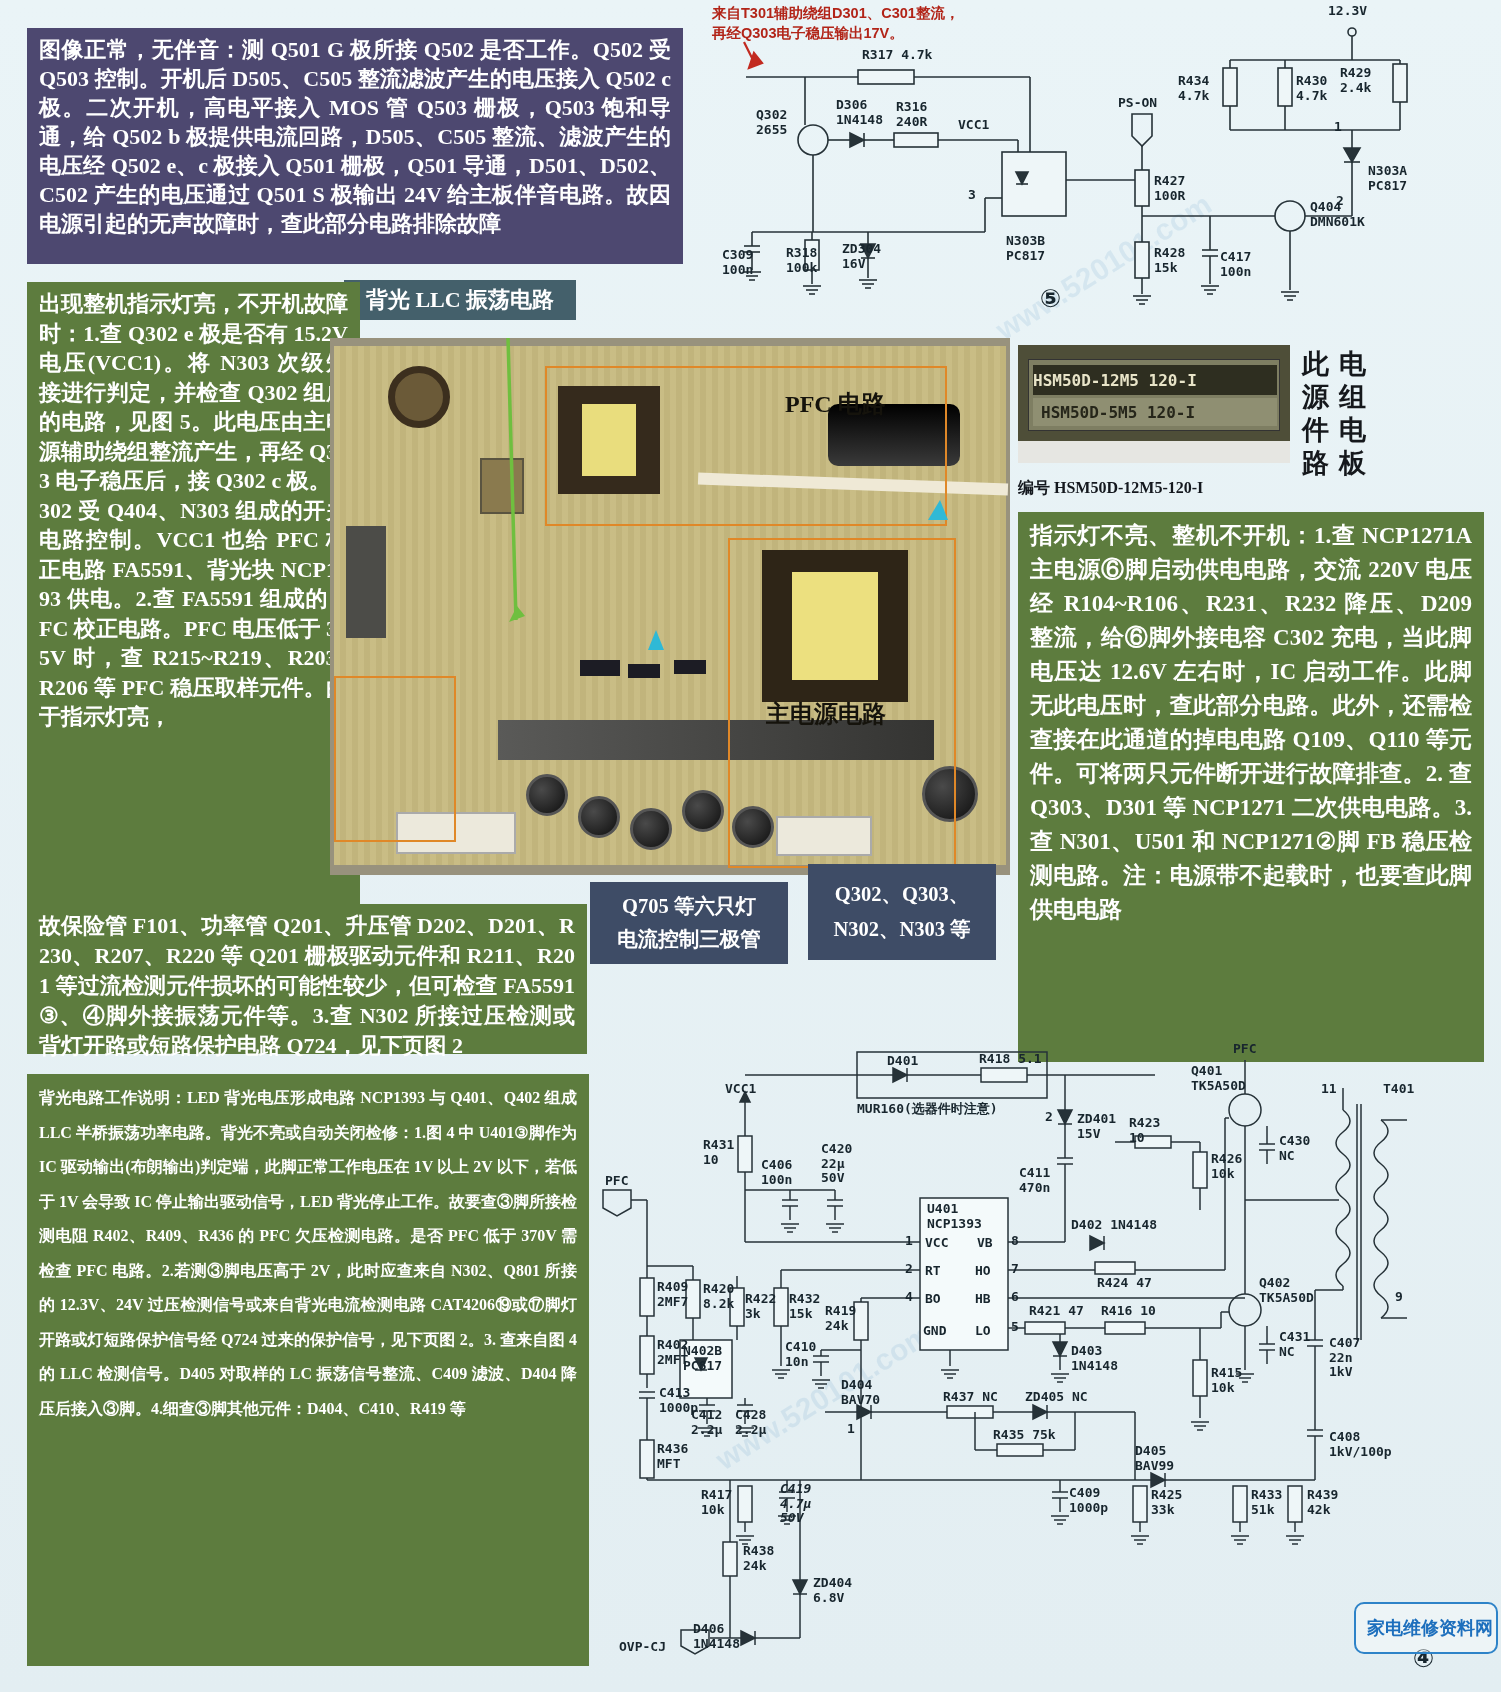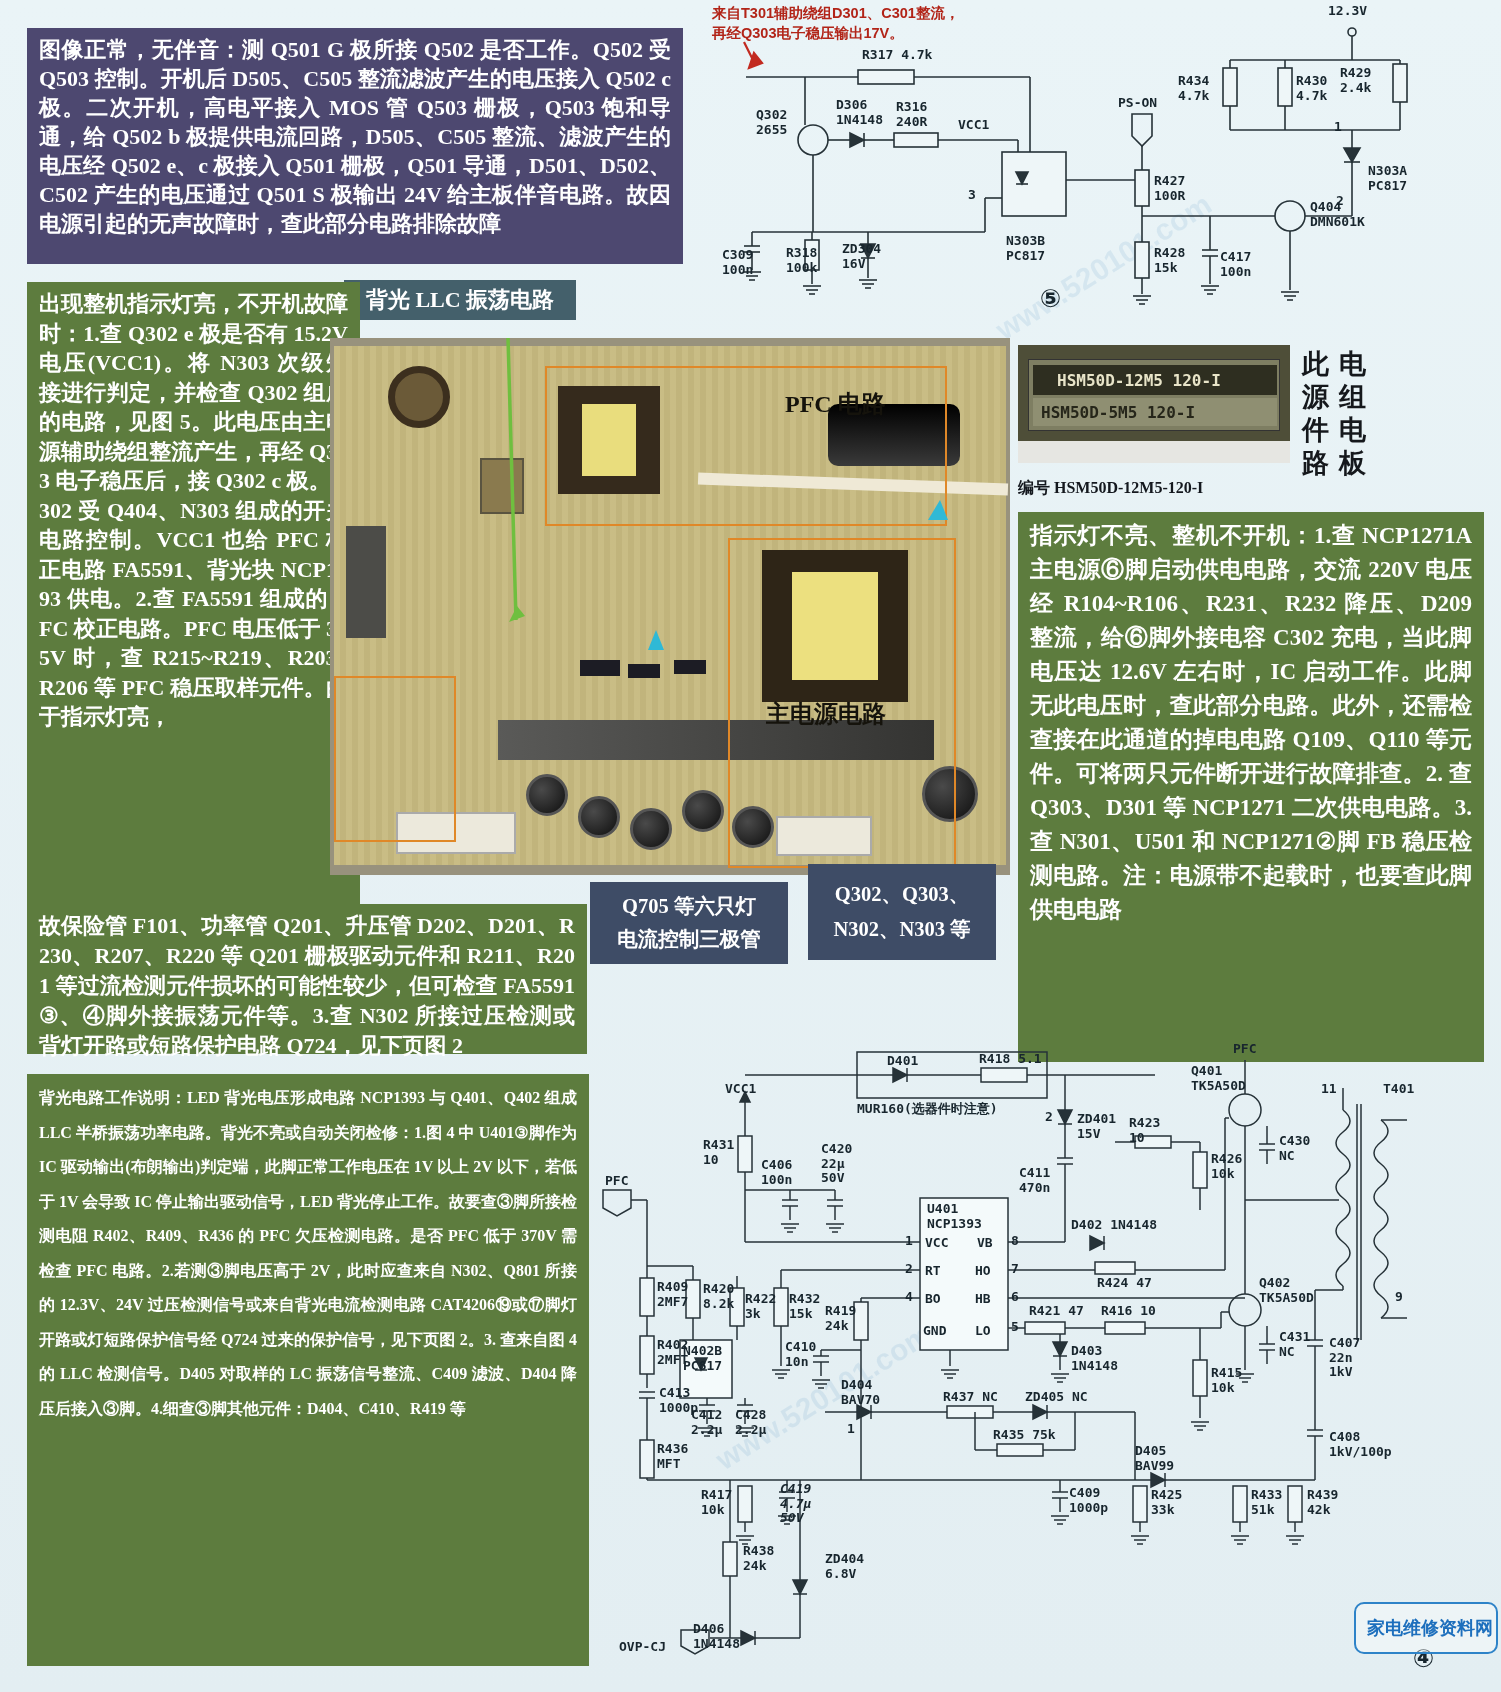--- a/index.html
+++ b/index.html
@@ -24,21 +24,21 @@
   .fig-num{position:absolute;font-size:25px;font-weight:bold;color:#18262e;font-family:"DejaVu Sans",sans-serif}
   .annot{position:absolute;font-family:"Liberation Sans",sans-serif;font-size:14.5px;font-weight:bold;color:#b22418;white-space:pre-line;line-height:1.35}
   .photo{position:absolute;left:330px;top:338px;width:680px;height:537px;background:#98927d;overflow:hidden}
   .board{position:absolute;left:4px;top:8px;right:4px;bottom:10px;background:
     repeating-linear-gradient(90deg,rgba(255,255,255,.04) 0 6px,rgba(0,0,0,.03) 6px 12px),#c7ba80}
   .oreg{position:absolute;border:2px solid #e08828}
   .board-label{position:absolute;font-size:24px;font-weight:bold;color:#15130c;font-family:"Liberation Serif",serif}
   .cap{position:absolute;width:42px;height:42px;border-radius:50%;background:radial-gradient(circle at 35% 35%,#4a4a4a,#0e0e0e);border:3px solid #555}
   .sticker{position:absolute;left:1018px;top:345px;width:272px;height:118px;background:#4e4e38}
   .sticker .plate{position:absolute;left:10px;top:14px;width:252px;height:72px;background:#7e7e62;border:1px solid #333}
-  .sticker .row1{position:absolute;left:4px;top:5px;width:244px;height:30px;background:#2e2e20;color:#e8e4c8;font:bold 16px "DejaVu Sans Mono",monospace;display:flex;align-items:center;padding-left:24px}
+  .sticker .row1{position:absolute;left:4px;top:5px;width:244px;height:30px;background:#2e2e20;color:#e8e4c8;font:bold 16px "DejaVu Sans Mono",monospace;display:flex;align-items:center;padding-left:0}
   .sticker .row2{position:absolute;left:4px;top:38px;width:244px;height:28px;background:#8f8f72;color:#26261a;font:bold 16px "DejaVu Sans Mono",monospace;display:flex;align-items:center;padding-left:8px}
   .sticker .strip{position:absolute;left:0;top:96px;width:272px;height:22px;background:#e6e6e2}
   .vtext{position:absolute;left:1302px;top:348px;width:78px;font-size:27px;font-weight:bold;color:#15181c;line-height:33px;letter-spacing:10px;word-break:break-all;font-family:"Liberation Serif",serif}
   .bnum{position:absolute;left:1018px;top:478px;width:470px;font-size:16px;font-weight:bold;color:#14181e;font-family:"Liberation Serif",serif}
   .logo{position:absolute;left:1354px;top:1602px;width:144px;height:52px;border:2px solid #2e83c8;border-radius:10px;display:flex;align-items:center;gap:5px;padding:0 6px;background:rgba(255,255,255,.35)}
   .logo span{font:bold 18px "Liberation Sans",sans-serif;color:#1d6fbd;white-space:nowrap}
 </style>
 </head>
 <body>
 
@@ -553,21 +553,21 @@
 10k</span>
       <span class="clab" style="left: 185px; top: 442px; font-style: italic;">C419
 4.7μ
 50V</span>
       <span class="clab" style="left: 474px; top: 446px;">C409
 1000p</span>
       <span class="clab" style="left: 556px; top: 448px;">R425
 33k</span>
       <span class="clab" style="left: 148px; top: 504px;">R438
 24k</span>
-      <span class="clab" style="left: 218px; top: 512px; margin-left: 12px;">ZD404
+      <span class="clab" style="left: 218px; top: 536px;">ZD404
 6.8V</span>
       <span class="clab" style="left: 98px; top: 582px;">D406
 1N4148</span>
       <span class="clab" style="left: 24px; top: 600px;">OVP-CJ</span>
     </div>
 </div>
 
 <div class="logo">
   <svg width="24" height="24" viewBox="0 0 24 24">
     <rect x="1" y="1" width="10" height="10" fill="#2e83c8"></rect>

